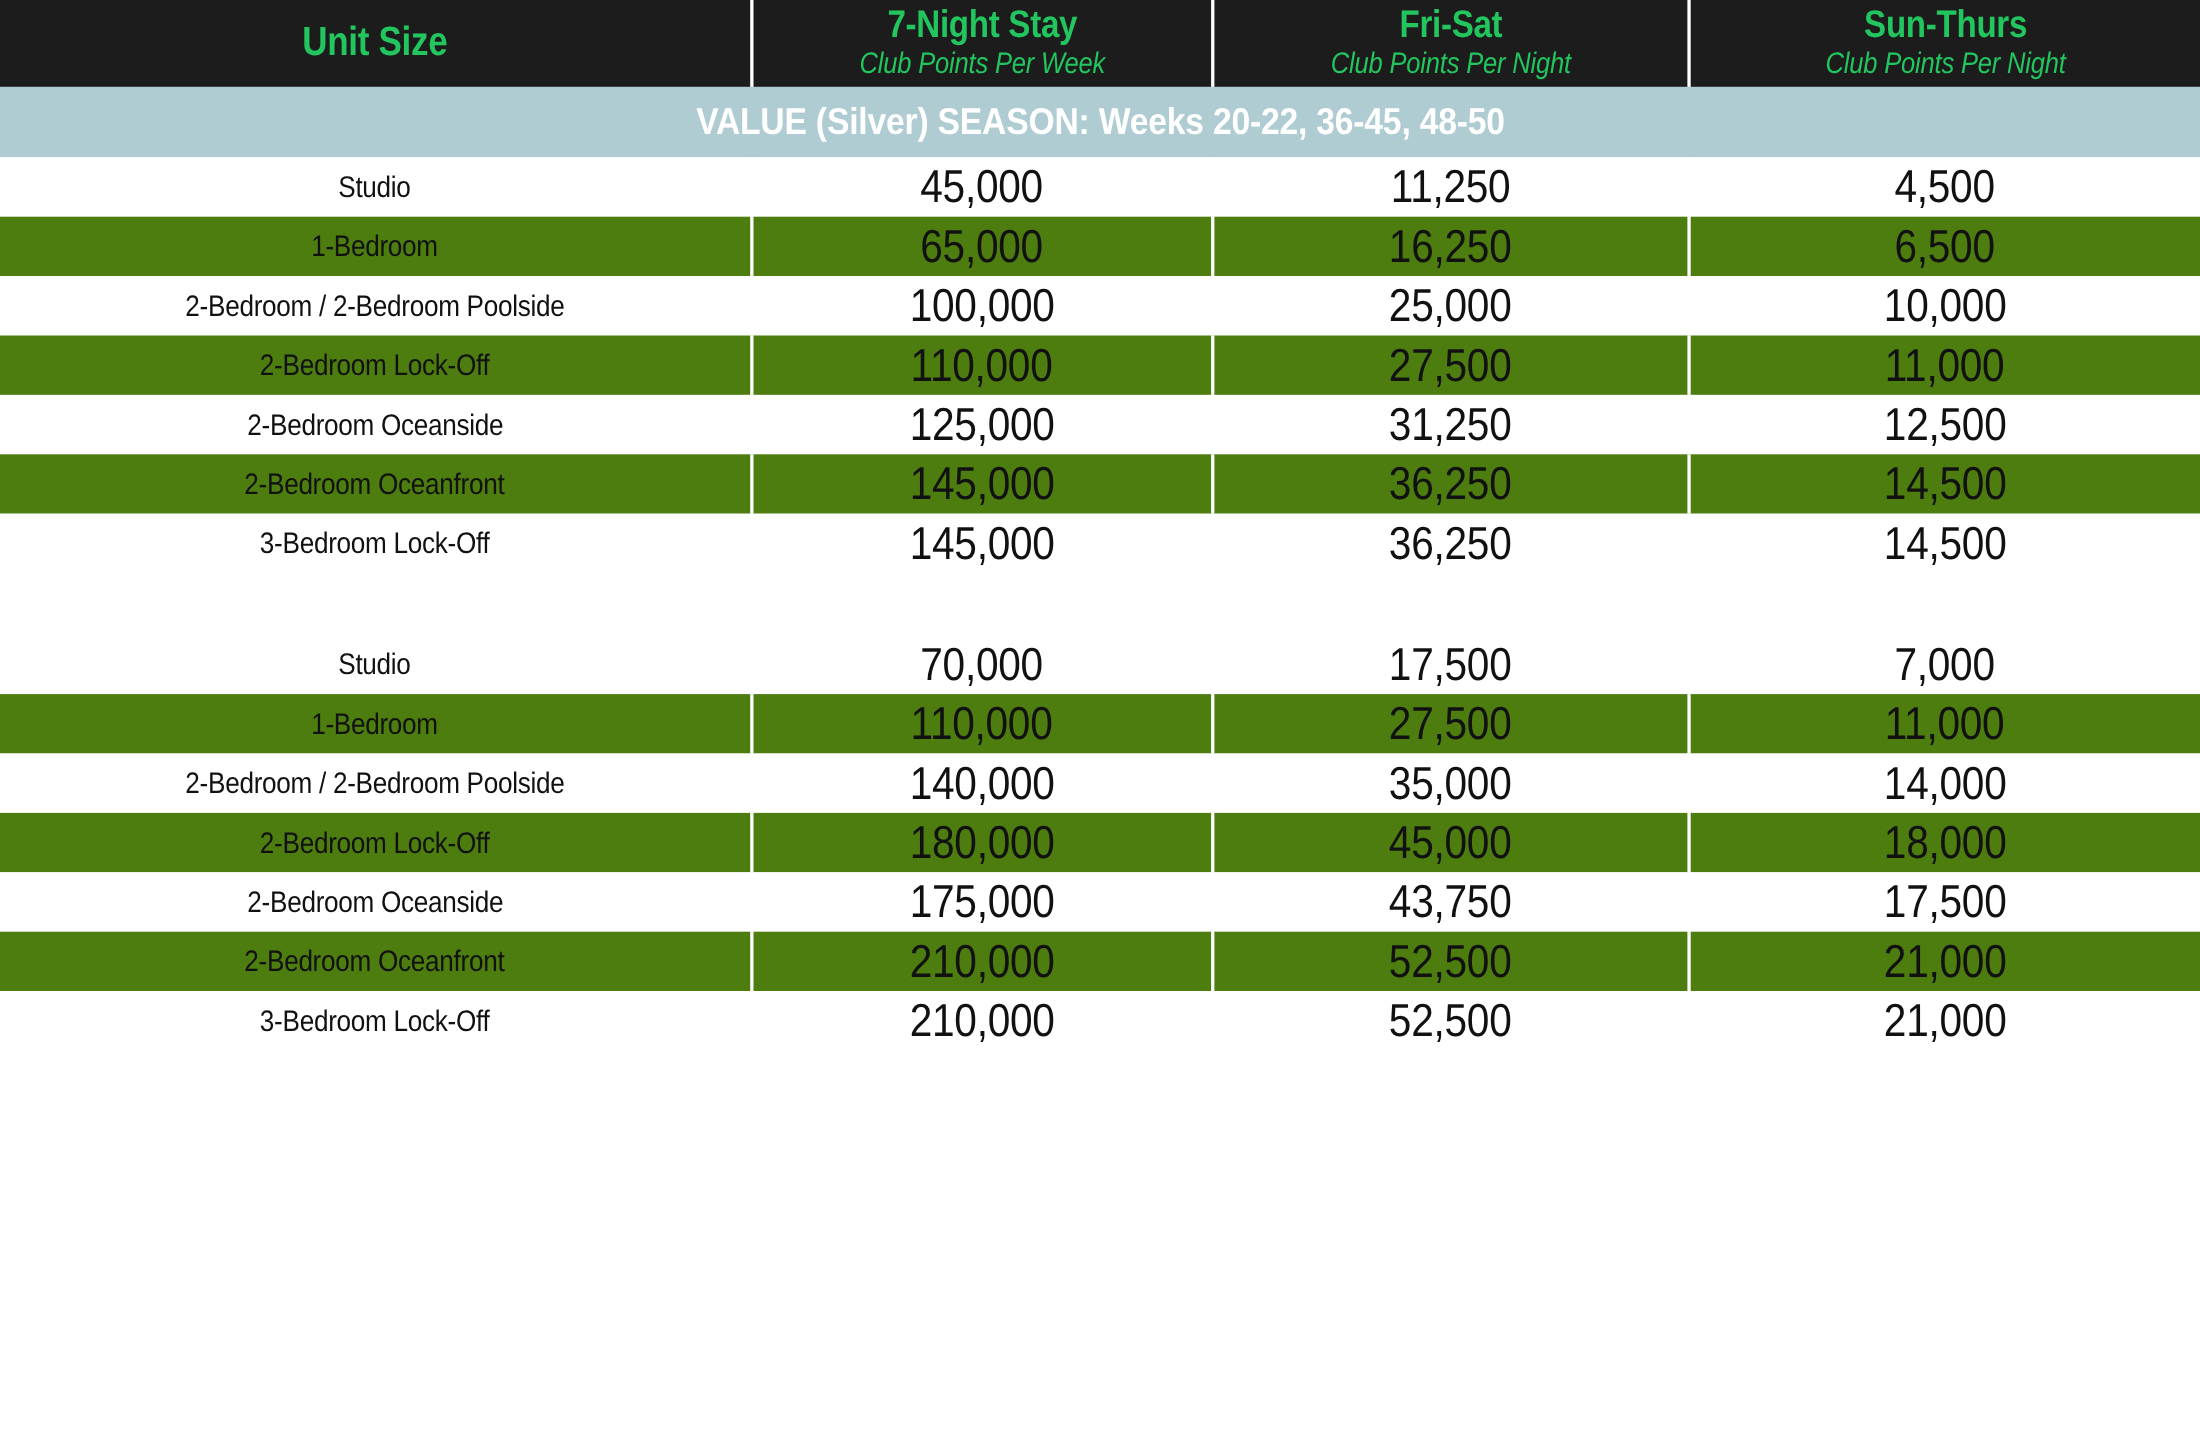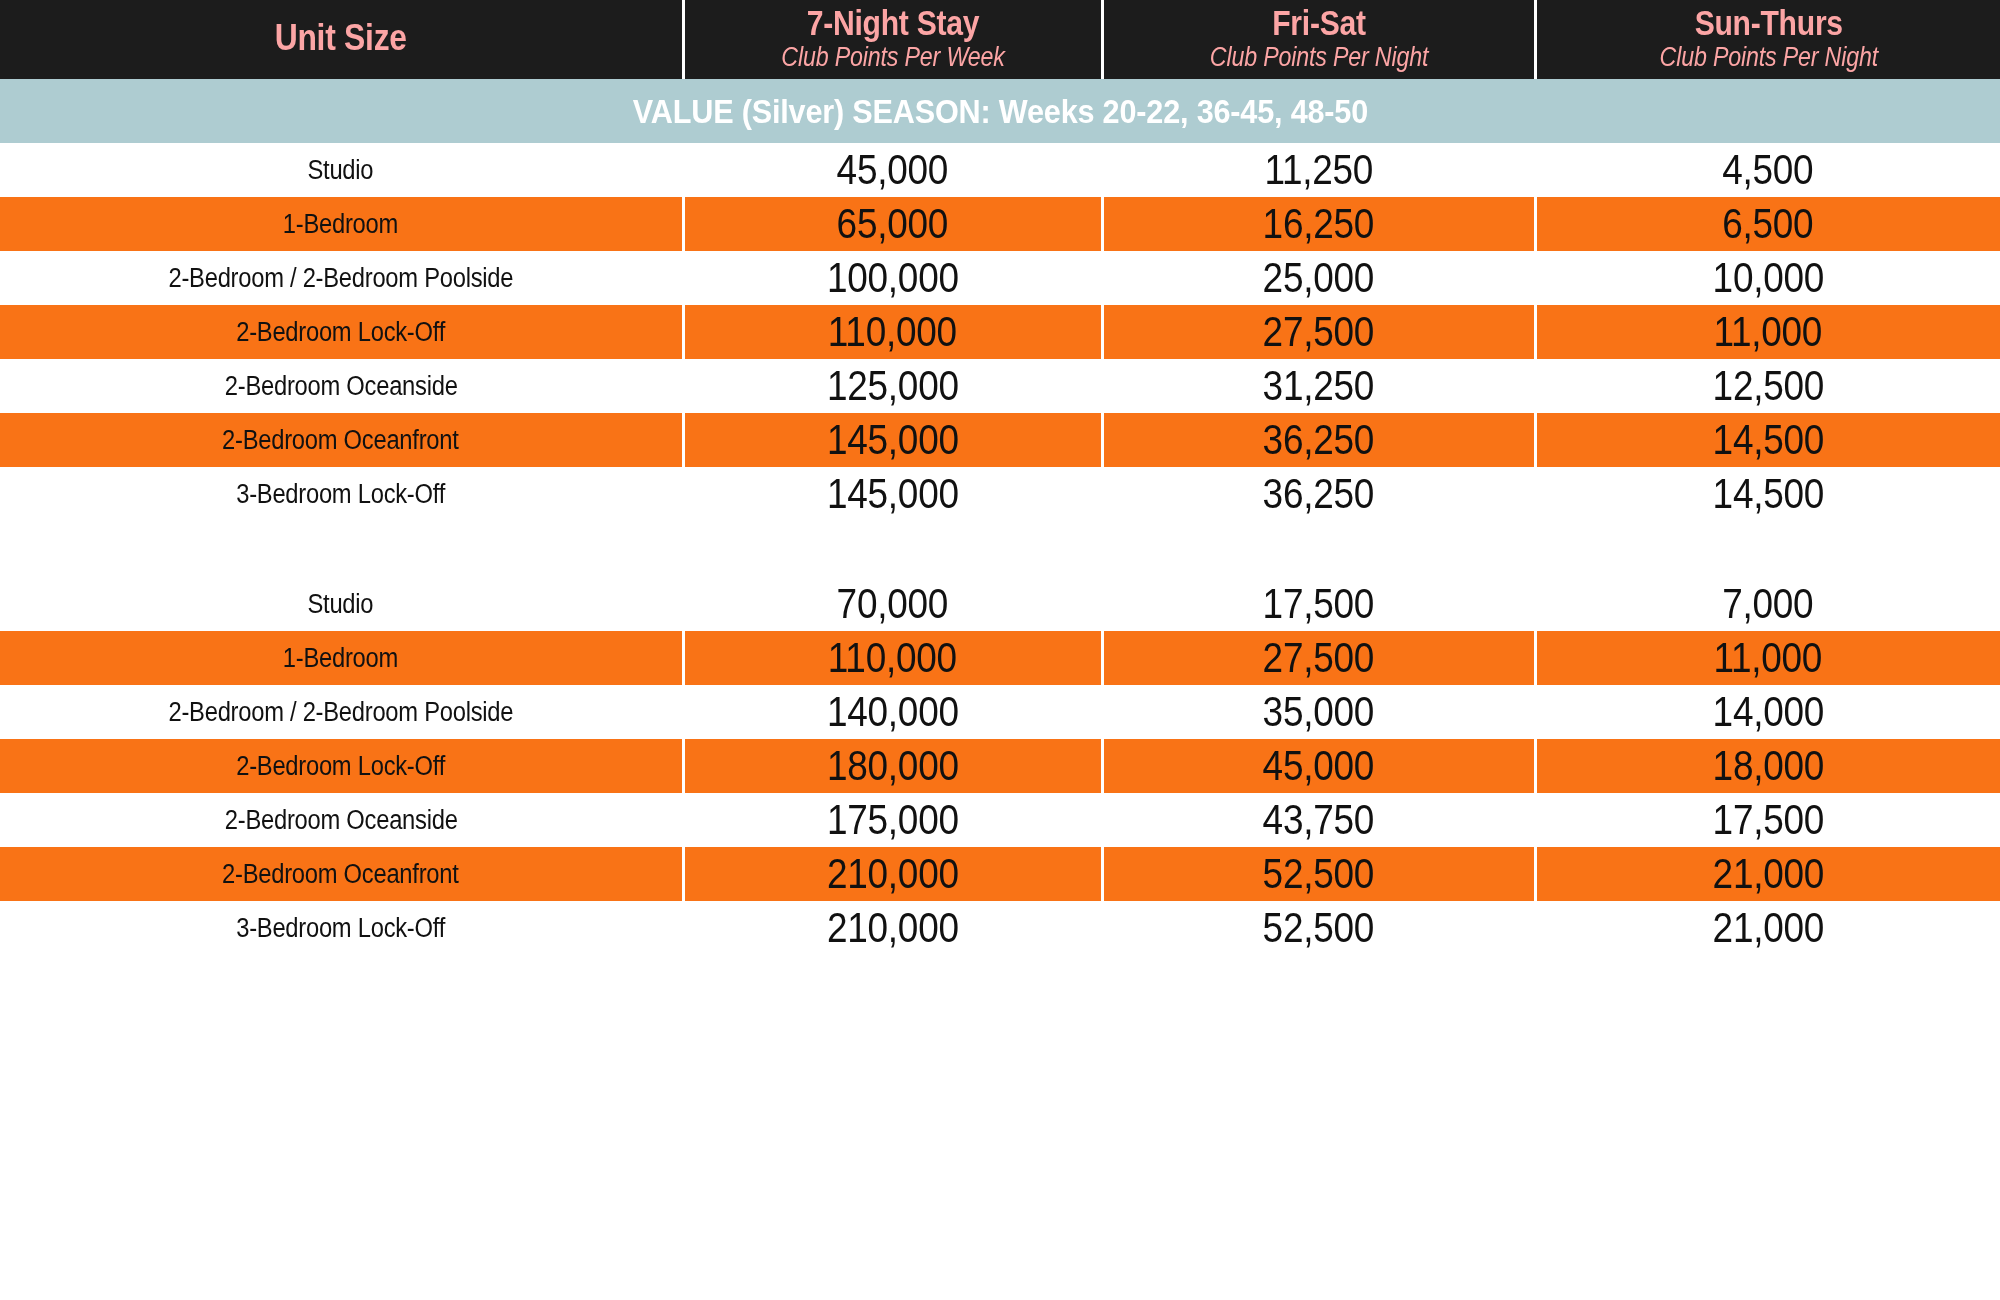--- a/index.html
+++ b/index.html
@@ -26,21 +26,21 @@
   col.c-unit  { width: 683px; }
   col.c-week  { width: 419px; }
   col.c-frisat{ width: 433px; }
   col.c-sun   { width: 465px; }
 
   
   tr.header-row { height: 79px; }
 
   th.head-cell {
     background: #1c1c1c;
-    color: #fca5a5;
+    color: #22c55e;
     text-align: center;
     vertical-align: middle;
     padding: 4px 6px 8px 6px;
     border-right: 3px solid #ffffff;
     line-height: 1.0;
   }
   th.head-cell.last { border-right: none; }
 
   .head-title {
     display: block;
@@ -99,21 +99,21 @@
     border-right: 3px solid #ffffff;
     white-space: nowrap;
     background: #ffffff;
   }
   td.data-cell.last { border-right: none; }
   td.data-cell .cell-text {
     display: inline-block;
     transform: scaleX(0.88);
     transform-origin: center center;
   }
-  tr.data-row.striped td.data-cell { background: #f97316; }
+  tr.data-row.striped td.data-cell { background: #4d7c0f; }
 
   td.unit-cell { font-size: 27px; }
 
   
   tr.spacer-row { height: 56px; }
   tr.spacer-row td {
     background: #ffffff;
     padding: 0;
     border: none;
   }

